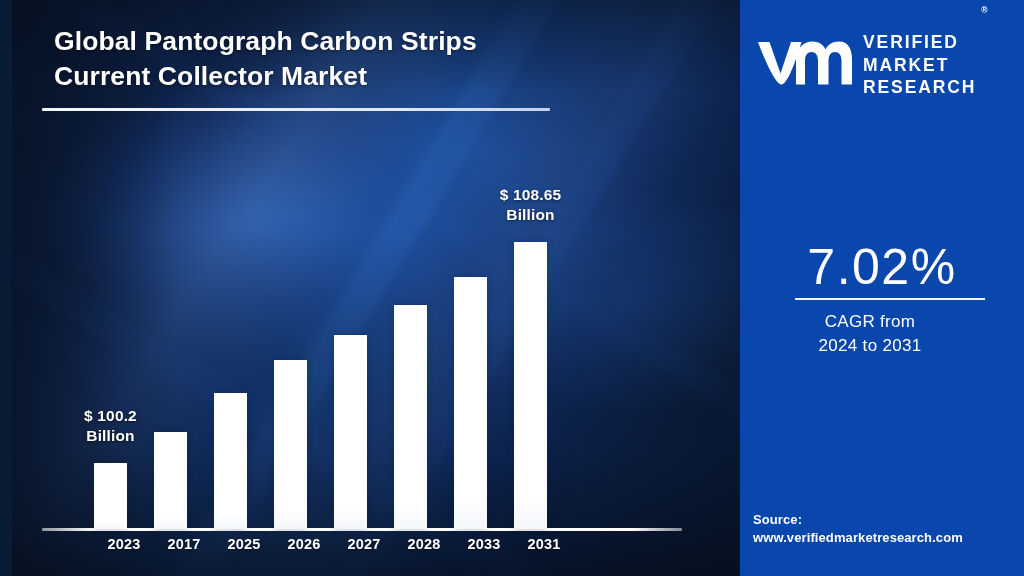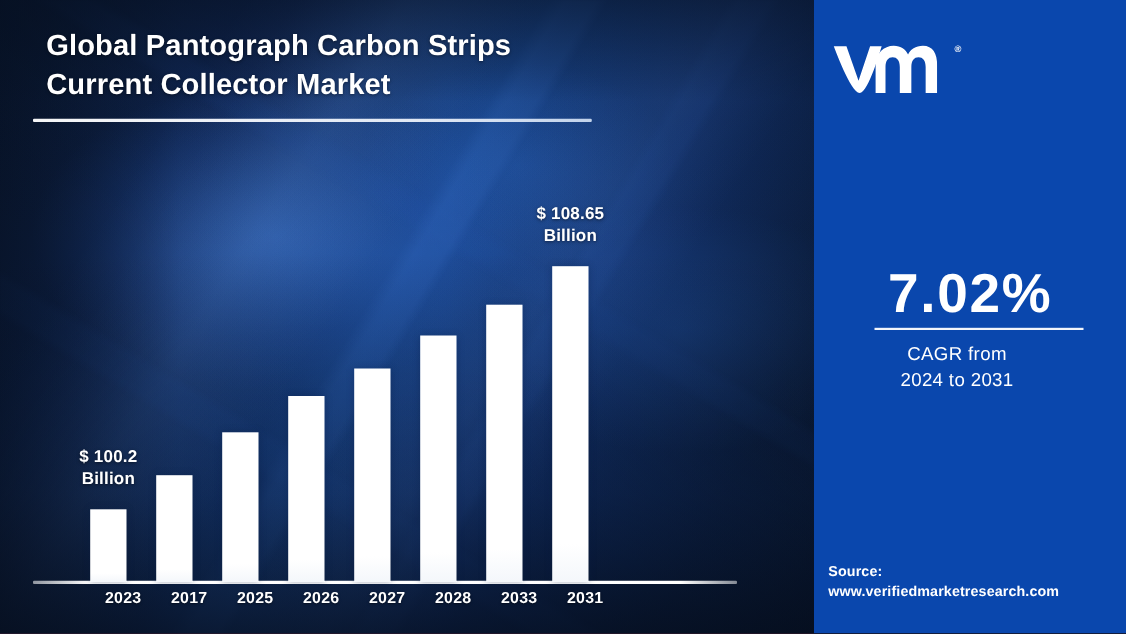--- a/index.html
+++ b/index.html
@@ -16,25 +16,25 @@
     position: relative;
     width: 1024px;
     height: 576px;
     overflow: hidden;
     background: #0a1b35;
   }
 
   
   .left-panel {
     position: absolute;
-    left: 0; top: 0;
+    left: 12px; top: 0;
     width: 740px;
     height: 576px;
     overflow: hidden;
-    background: #7f1d1d;
+    background: #1d4ed8;
   }
 
   
   .bg-photo {
     position: absolute;
     inset: 0;
     background:
       radial-gradient(ellipse 300px 190px at 250px 215px, rgba(60,120,215,0.55) 0%, rgba(40,90,180,0.28) 48%, rgba(0,0,0,0) 74%),
       radial-gradient(ellipse 200px 130px at 470px 150px, rgba(45,105,200,0.42) 0%, rgba(0,0,0,0) 72%),
       radial-gradient(ellipse 250px 150px at 620px 300px, rgba(38,95,185,0.40) 0%, rgba(0,0,0,0) 75%),
@@ -185,21 +185,21 @@
   }
 
   .cagr-value {
     position: absolute;
     left: 0;
     top: 238px;
     width: 284px;
     text-align: center;
     color: #ffffff;
     font-size: 50px;
-    font-weight: bold;
+    font-weight: normal;
     letter-spacing: 1.5px;
   }
   .cagr-rule {
     position: absolute;
     left: 795px;   
     top: 298px;
     width: 190px;
     height: 2px;
     background: #ffffff;
     opacity: 0.95;
@@ -289,20 +289,23 @@
                    L96 47.5 L85.5 47.5 L85.5 24
                    C85.5 18 83 15 79 15
                    C75 15 72.5 18 72.5 24
                    L72.5 47.5 L62 47.5 L62 24
                    C62 18 59.5 15 55.5 15
                    C51.5 15 49 18 49 24
                    L49 47.5 Z" fill="#ffffff"></path>
         </svg>
       </span>
       <span class="logo-words">
+        <span>VERIFIED
+MARKET
+RESEARCH</span>
         <span class="logo-reg">®</span>
       </span>
     </div>
 
     <div class="cagr-value">7.02%</div>
   </div>
 
   <div class="cagr-rule"></div>
 
   <div class="right-panel" style="background:transparent;">

